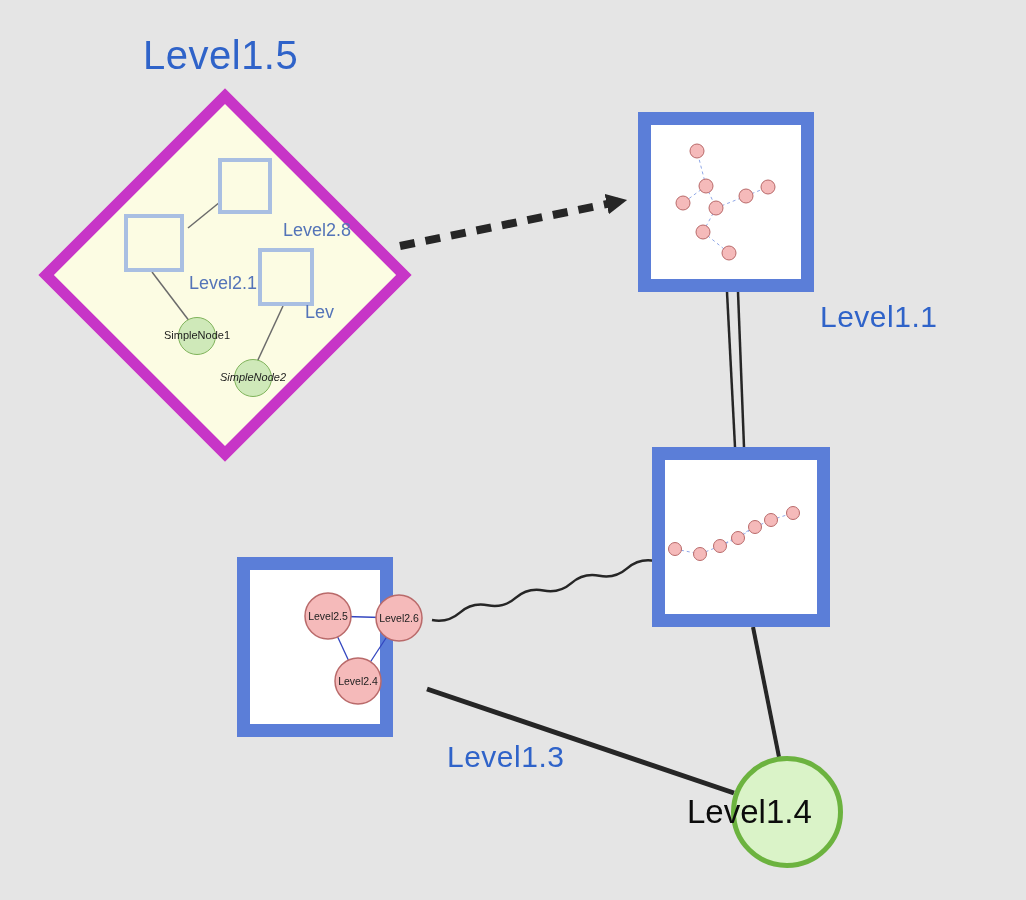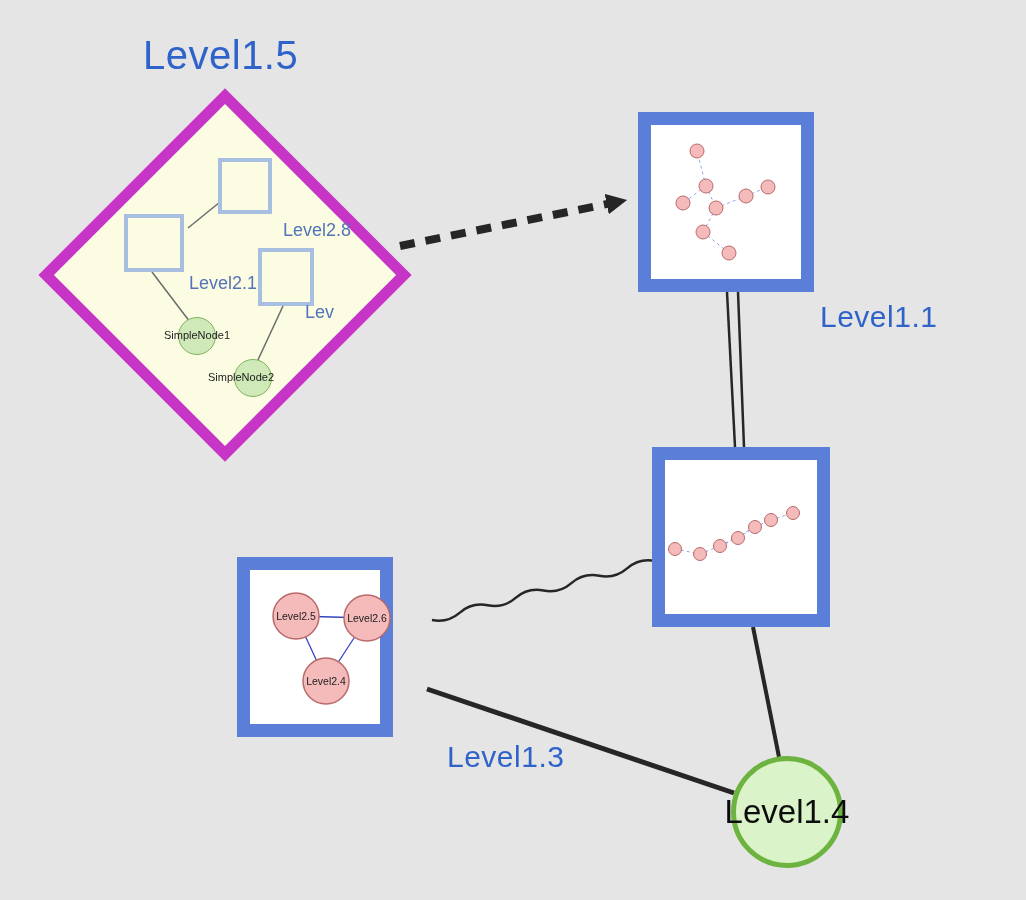--- a/index.html
+++ b/index.html
@@ -54,21 +54,21 @@
     position:absolute;box-sizing:border-box;border:13px solid var(--box-border);
     background:#ffffff;
   }
   .gbox svg{display:block;}
   .big-circle{
     position:absolute;left:731px;top:756px;width:112px;height:112px;
     box-sizing:border-box;border:5px solid var(--big-green-border);
     background:var(--big-green-fill);border-radius:50%;
   }
   .big-circle-label{
-    position:absolute;left:687px;top:793px;width:200px;text-align:center;
+    position:absolute;left:687px;top:793px;width:200px;
     font-size:33px;color:#0c0c0c;white-space:nowrap;
   }
   .mini-node-text{font-size:10.5px;fill:#222;}
 </style>
 </head>
 <body>
 
 <div class="canvas">
 
   <svg class="layer" width="1026" height="900">
@@ -109,21 +109,21 @@
   <div class="sq" style="left:124px;top:214px;width:60px;height:58px;"></div>
   <div class="inner-label" style="left:189px;top:273px;">Level2.1</div>
 
   <div class="sq" style="left:258px;top:248px;width:56px;height:58px;"></div>
   <div class="inner-label" style="left:305px;top:302px;">Lev</div>
 
   <div class="gcircle" style="left:178px;top:317px;"></div>
   <div class="gcircle-label" style="left:142px;top:329px;">SimpleNode1</div>
 
   <div class="gcircle" style="left:234px;top:359px;"></div>
-  <div class="gcircle-label" style="left:186px;top:371px;">SimpleNode2</div>
+  <div class="gcircle-label" style="left:198px;top:371px;font-style:italic;">SimpleNode2</div>
 
   <div class="gbox" style="left:638px;top:112px;width:176px;height:180px;">
     <svg width="150" height="154" viewBox="0 0 150 154">
       <g stroke="#90a8e8" stroke-width="1" stroke-dasharray="3 3">
         <line x1="55" y1="61" x2="46" y2="26"></line>
         <line x1="55" y1="61" x2="32" y2="78"></line>
         <line x1="55" y1="61" x2="65" y2="83"></line>
         <line x1="65" y1="83" x2="95" y2="71"></line>
         <line x1="95" y1="71" x2="117" y2="62"></line>
         <line x1="65" y1="83" x2="52" y2="107"></line>
@@ -159,21 +159,21 @@
         <circle cx="35" cy="94" r="6.5"></circle>
         <circle cx="55" cy="86" r="6.5"></circle>
         <circle cx="73" cy="78" r="6.5"></circle>
         <circle cx="90" cy="67" r="6.5"></circle>
         <circle cx="106" cy="60" r="6.5"></circle>
         <circle cx="128" cy="53" r="6.5"></circle>
       </g>
     </svg>
   </div>
 
-  <div class="gbox" style="left:237px;top:557px;width:156px;height:180px;">
+  <div class="gbox" style="left:237px;top:557px;width:156px;height:180px;padding-left:32px;">
     <svg width="164" height="154" viewBox="0 0 164 154">
       <g stroke="#3346c0" stroke-width="1.3">
         <line x1="46" y1="46" x2="117" y2="48"></line>
         <line x1="46" y1="46" x2="76" y2="111"></line>
         <line x1="117" y1="48" x2="76" y2="111"></line>
       </g>
       <g>
         <circle cx="46" cy="46" r="23" fill="#f5baba" stroke="#b96a6a" stroke-width="1.5"></circle>
         <circle cx="117" cy="48" r="23" fill="#f5baba" stroke="#b96a6a" stroke-width="1.5"></circle>
         <circle cx="76" cy="111" r="23" fill="#f5baba" stroke="#b96a6a" stroke-width="1.5"></circle>

